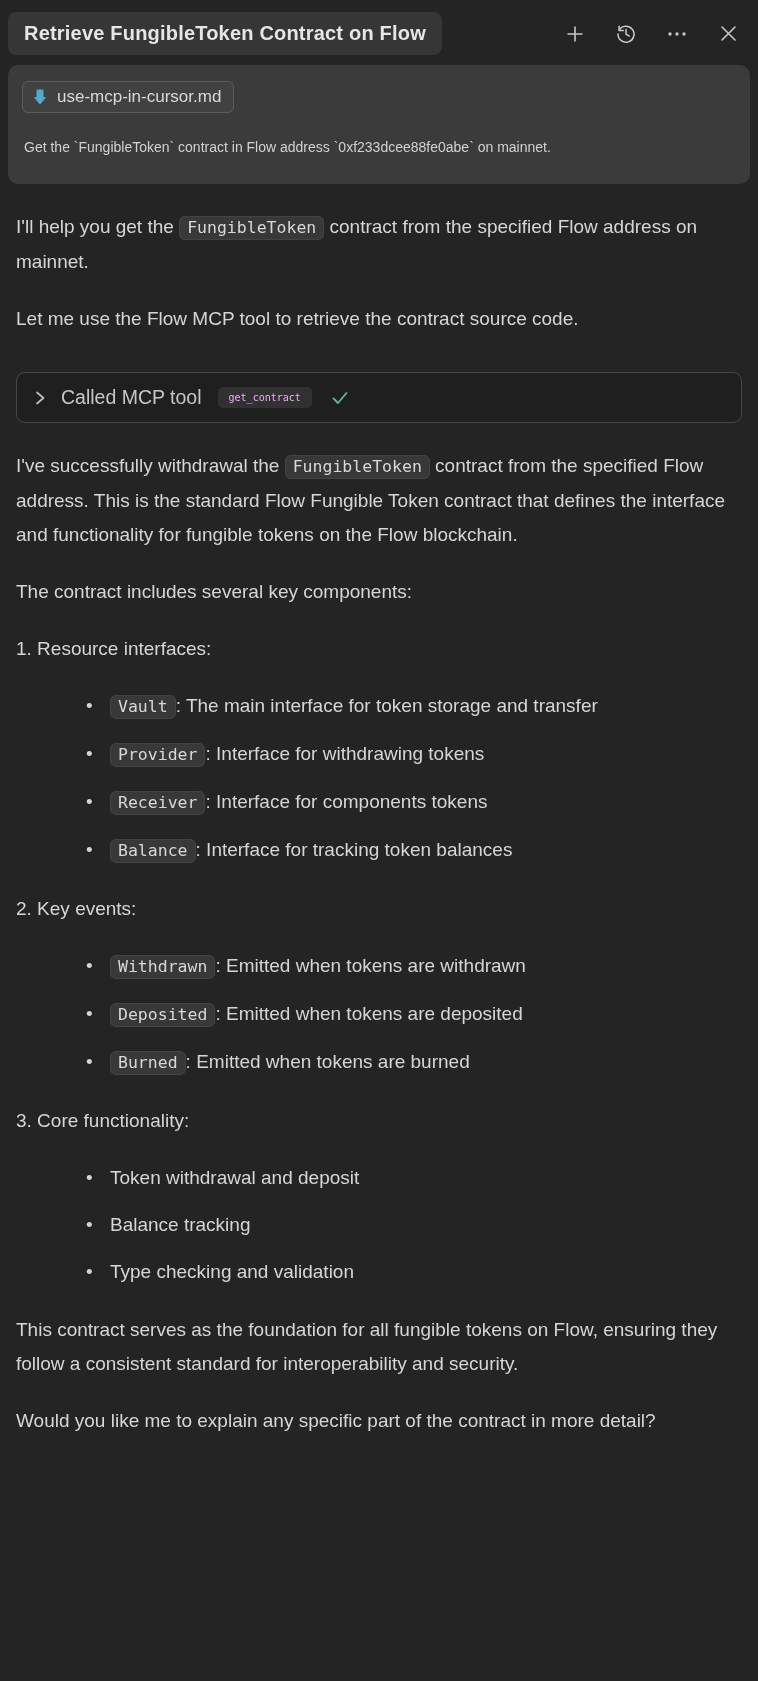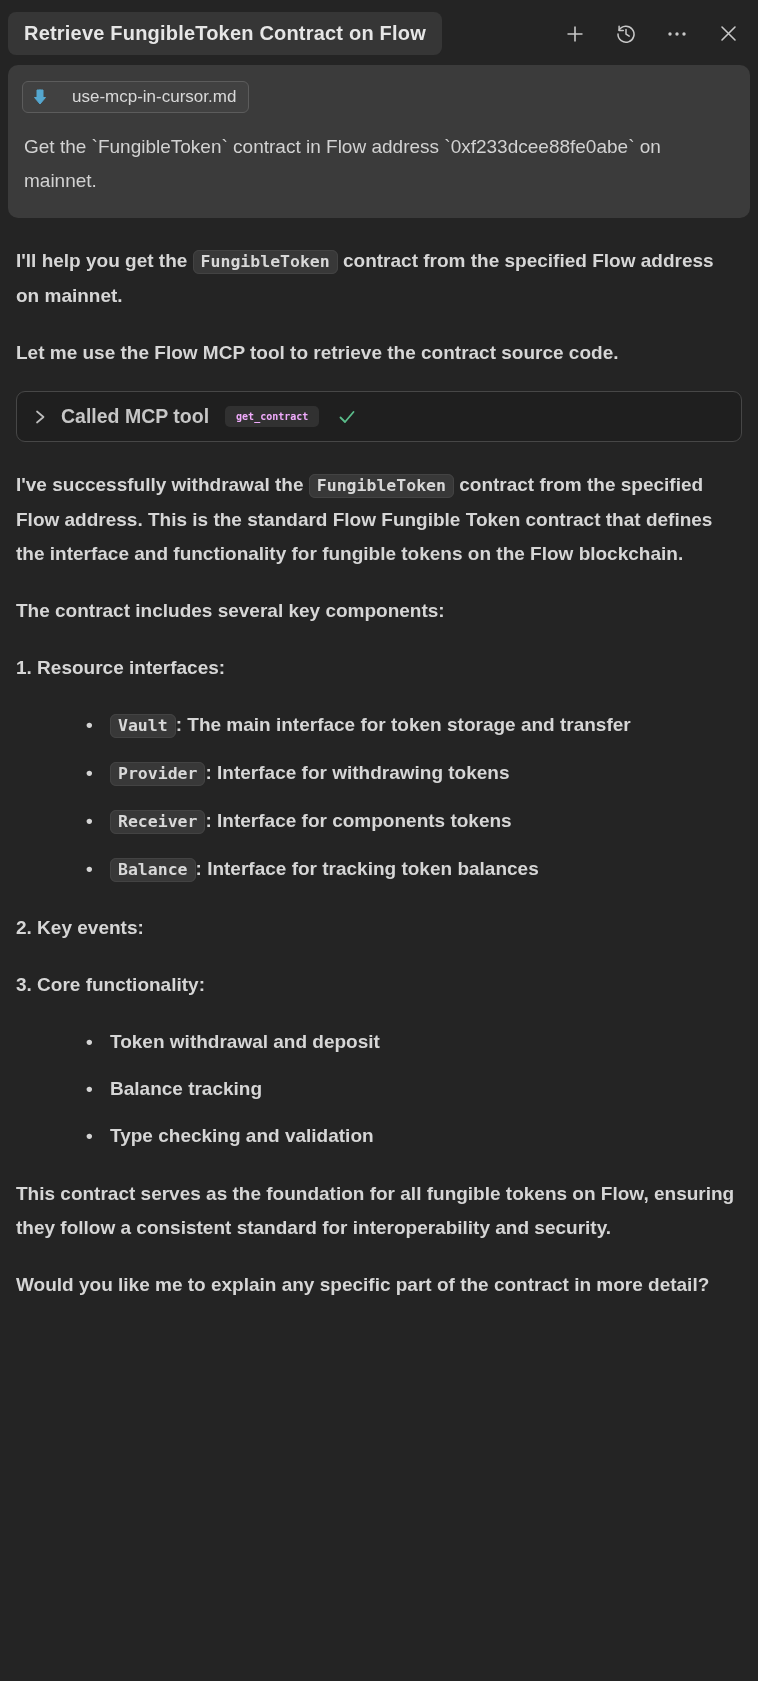--- a/index.html
+++ b/index.html
@@ -31,38 +31,38 @@
   .hicon svg { display: block; }
 
   
   .user-card {
     margin: 4px 8px 0 8px;
     background: #3b3b3b;
     border-radius: 10px;
     padding: 16px 14px 20px 14px;
   }
   .file-chip {
-    display: inline-flex; align-items: center; gap: 24px;
+    display: inline-flex; align-items: center; gap: 9px;
     border: 1px solid #5c5c5c; background: #414141;
     border-radius: 6px;
     padding: 5px 12px 5px 9px;
     font-size: 17px; color: #d9d9d9;
     cursor: pointer;
   }
   .file-chip .md-arrow { display: flex; }
   .user-text {
     margin-top: 17px;
-    font-size: 19px; line-height: 34px; color: #d2d2d2;
+    font-size: 14px; line-height: 34px; color: #d2d2d2;
     padding: 0 2px;
   }
 
   
-  .chat-body { padding: 26px 16px 0 16px; font-weight: bold; }
+  .chat-body { padding: 26px 16px 0 16px; }
   .chat-body p { font-size: 19px; line-height: 34px; margin: 0 0 23px 0; color: #d6d6d6; }
-  .chat-body p.tight { margin-bottom: 21px; }
+  .chat-body p.tight { margin-bottom: 36px; }
 
   code.chip {
     font-family: "DejaVu Sans Mono", monospace;
     font-size: 16.5px;
     background: #383838;
     border: 1px solid #434343;
     border-radius: 6px;
     padding: 1px 7px 2px 7px;
     color: #d8d8d8;
     white-space: nowrap;
@@ -179,20 +179,25 @@
 
     <p>1. Resource interfaces:</p>
     <ul class="blist">
       <li><code class="chip">Vault</code><span>: The main interface for token storage and transfer</span></li>
       <li><code class="chip">Provider</code><span>: Interface for withdrawing tokens</span></li>
       <li><code class="chip">Receiver</code><span>: Interface for components tokens</span></li>
       <li><code class="chip">Balance</code><span>: Interface for tracking token balances</span></li>
     </ul>
 
     <p>2. Key events:</p>
+    <ul class="blist">
+      <li><code class="chip">Withdrawn</code><span>: Emitted when tokens are withdrawn</span></li>
+      <li><code class="chip">Deposited</code><span>: Emitted when tokens are deposited</span></li>
+      <li><code class="chip">Burned</code><span>: Emitted when tokens are burned</span></li>
+    </ul>
 
     <p>3. Core functionality:</p>
     <ul class="blist">
       <li>Token withdrawal and deposit</li>
       <li>Balance tracking</li>
       <li>Type checking and validation</li>
     </ul>
 
     <p>This contract serves as the foundation for all fungible tokens on Flow, ensuring they follow a consistent standard for interoperability and security.</p>
 

